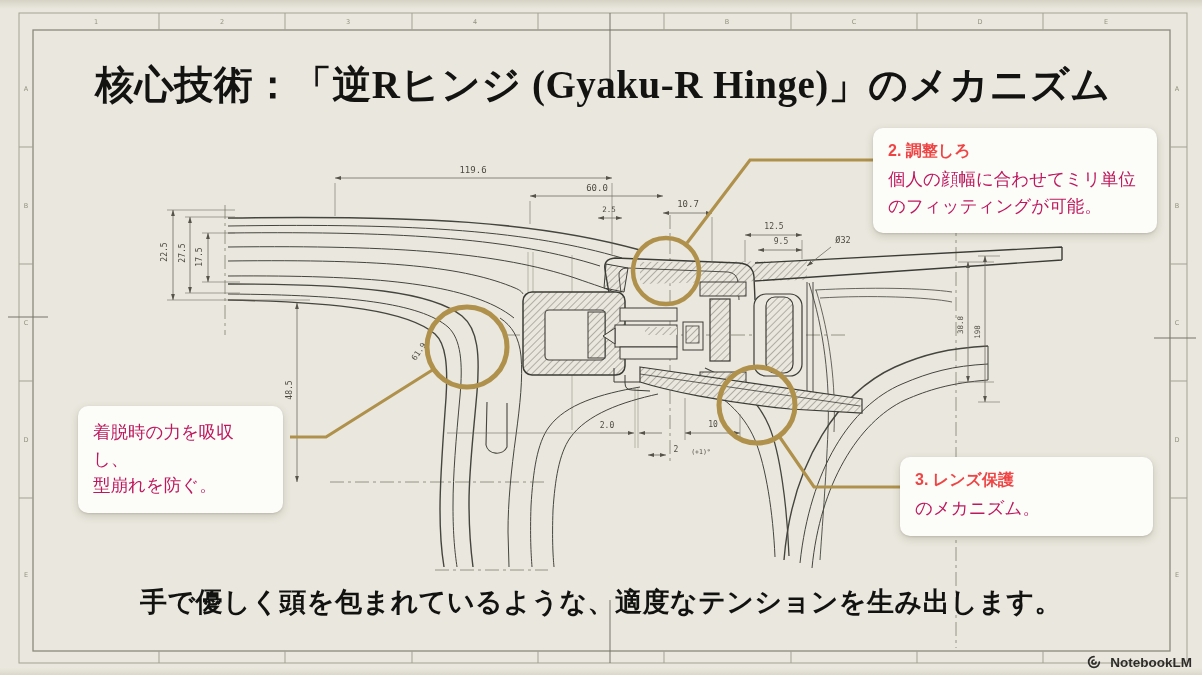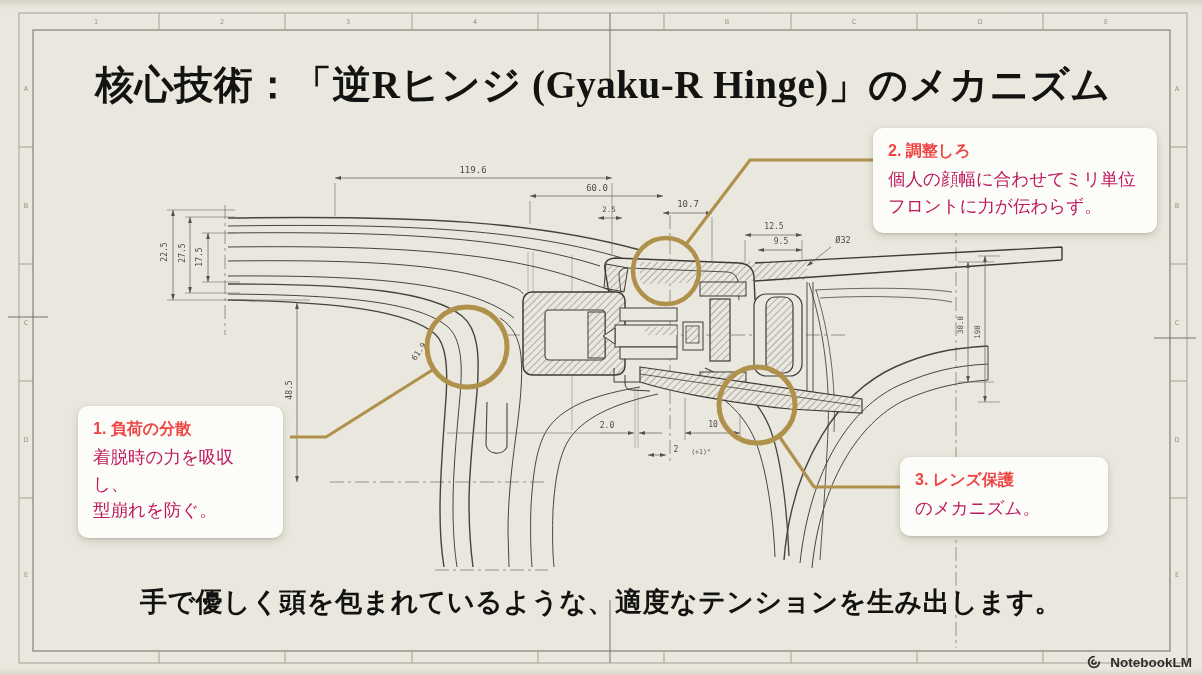--- a/index.html
+++ b/index.html
@@ -17,21 +17,21 @@
   }
   .card {
     position:absolute; background:#fcfcf9; border-radius:10px;
     padding:13px 15px 14px 15px;
     box-shadow:0 3px 9px rgba(70,62,40,.20), 0 1px 2px rgba(70,62,40,.14);
   }
   .card-title { font-size:16px; font-weight:700; color:#ef4444; line-height:1.25; margin-bottom:5px; }
   .card-line  { font-size:17.5px; font-weight:500; color:#be185d; line-height:1.52; }
   .card1 { left:78px;  top:406px; width:205px; }
   .card2 { left:873px; top:128px; width:284px; }
-  .card3 { left:900px; top:457px; width:208px; }
+  .card3 { left:900px; top:457px; width:253px; }
   .caption {
     position:absolute; top:584px; left:0; width:100%;
     text-align:center; font-size:27px; font-weight:600; color:#121211; letter-spacing:.5px;
   }
   .brand {
     position:absolute; right:10px; bottom:5px;
     display:flex; align-items:center; gap:8px;
     font-size:13.5px; font-weight:700; color:#2e2d2a;margin-top:12px;
   }
   text { font-family:"DejaVu Sans Mono","Liberation Mono",monospace; }
@@ -218,29 +218,28 @@
       <circle cx="757" cy="405" r="38" stroke-width="5"></circle>
       <polyline stroke-width="3.2" points="290,437 326,437 434,369"></polyline>
       <polyline stroke-width="3.2" points="876,160 750,160 687,243"></polyline>
       <polyline stroke-width="3.2" points="779,436 814,487 903,487"></polyline>
     </g>
   </svg>
 
   <div class="page-title">核心技術：「逆Rヒンジ (Gyaku-R Hinge)」のメカニズム</div>
 
   <div class="card card1">
-    <div class="card-title">1. 負荷の分散</div>
     <div class="card-line">着脱時の力を吸収し、</div>
     <div class="card-line">型崩れを防ぐ。</div>
   </div>
 
   <div class="card card2">
     <div class="card-title">2. 調整しろ</div>
     <div class="card-line">個人の顔幅に合わせてミリ単位</div>
-    <div class="card-line">フロントに力が伝わらず。</div>
+    <div class="card-line">のフィッティングが可能。</div>
   </div>
 
   <div class="card card3">
     <div class="card-title">3. レンズ保護</div>
     <div class="card-line">のメカニズム。</div>
   </div>
 
   <div class="caption">手で優しく頭を包まれているような、適度なテンションを生み出します。</div>
 
   <div class="brand">

